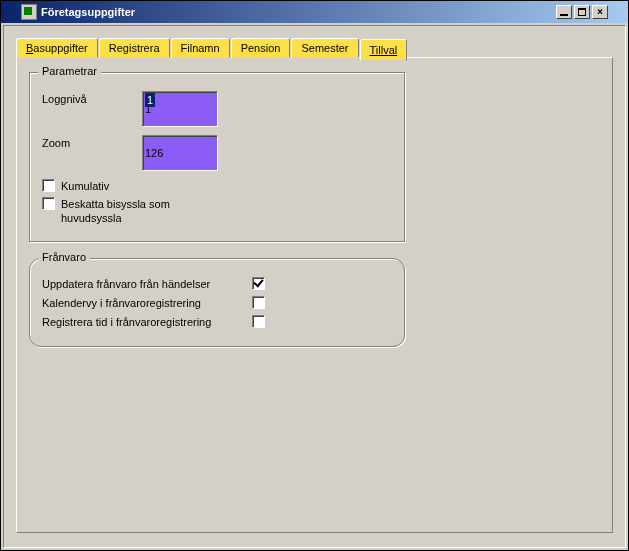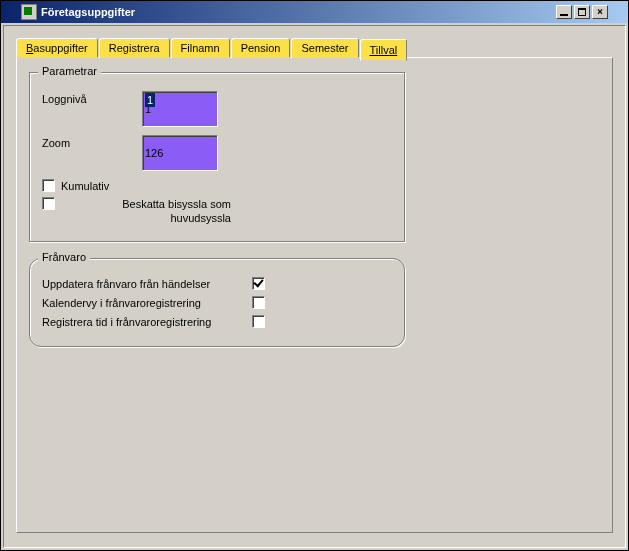--- a/index.html
+++ b/index.html
@@ -169,21 +169,20 @@
     position: absolute; left: 3px; top: 2px; height: 14px;
     background: #0a246a; color: #fff; padding: 0 2px;
     font: inherit; line-height: 14px;
     pointer-events: none;
   }
 
   .checkbox-row {
     display: flex;
     align-items: flex-start;
     margin-bottom: 4px;
-    text-align: right;
   }
   .checkbox {
     width: 13px; height: 13px;
     background: #ffffff;
     border: 1px solid;
     border-color: #808080 #ffffff #ffffff #808080;
     box-shadow: inset 1px 1px 0 #404040;
     box-sizing: border-box;
     margin-right: 6px;
     display: inline-flex;

